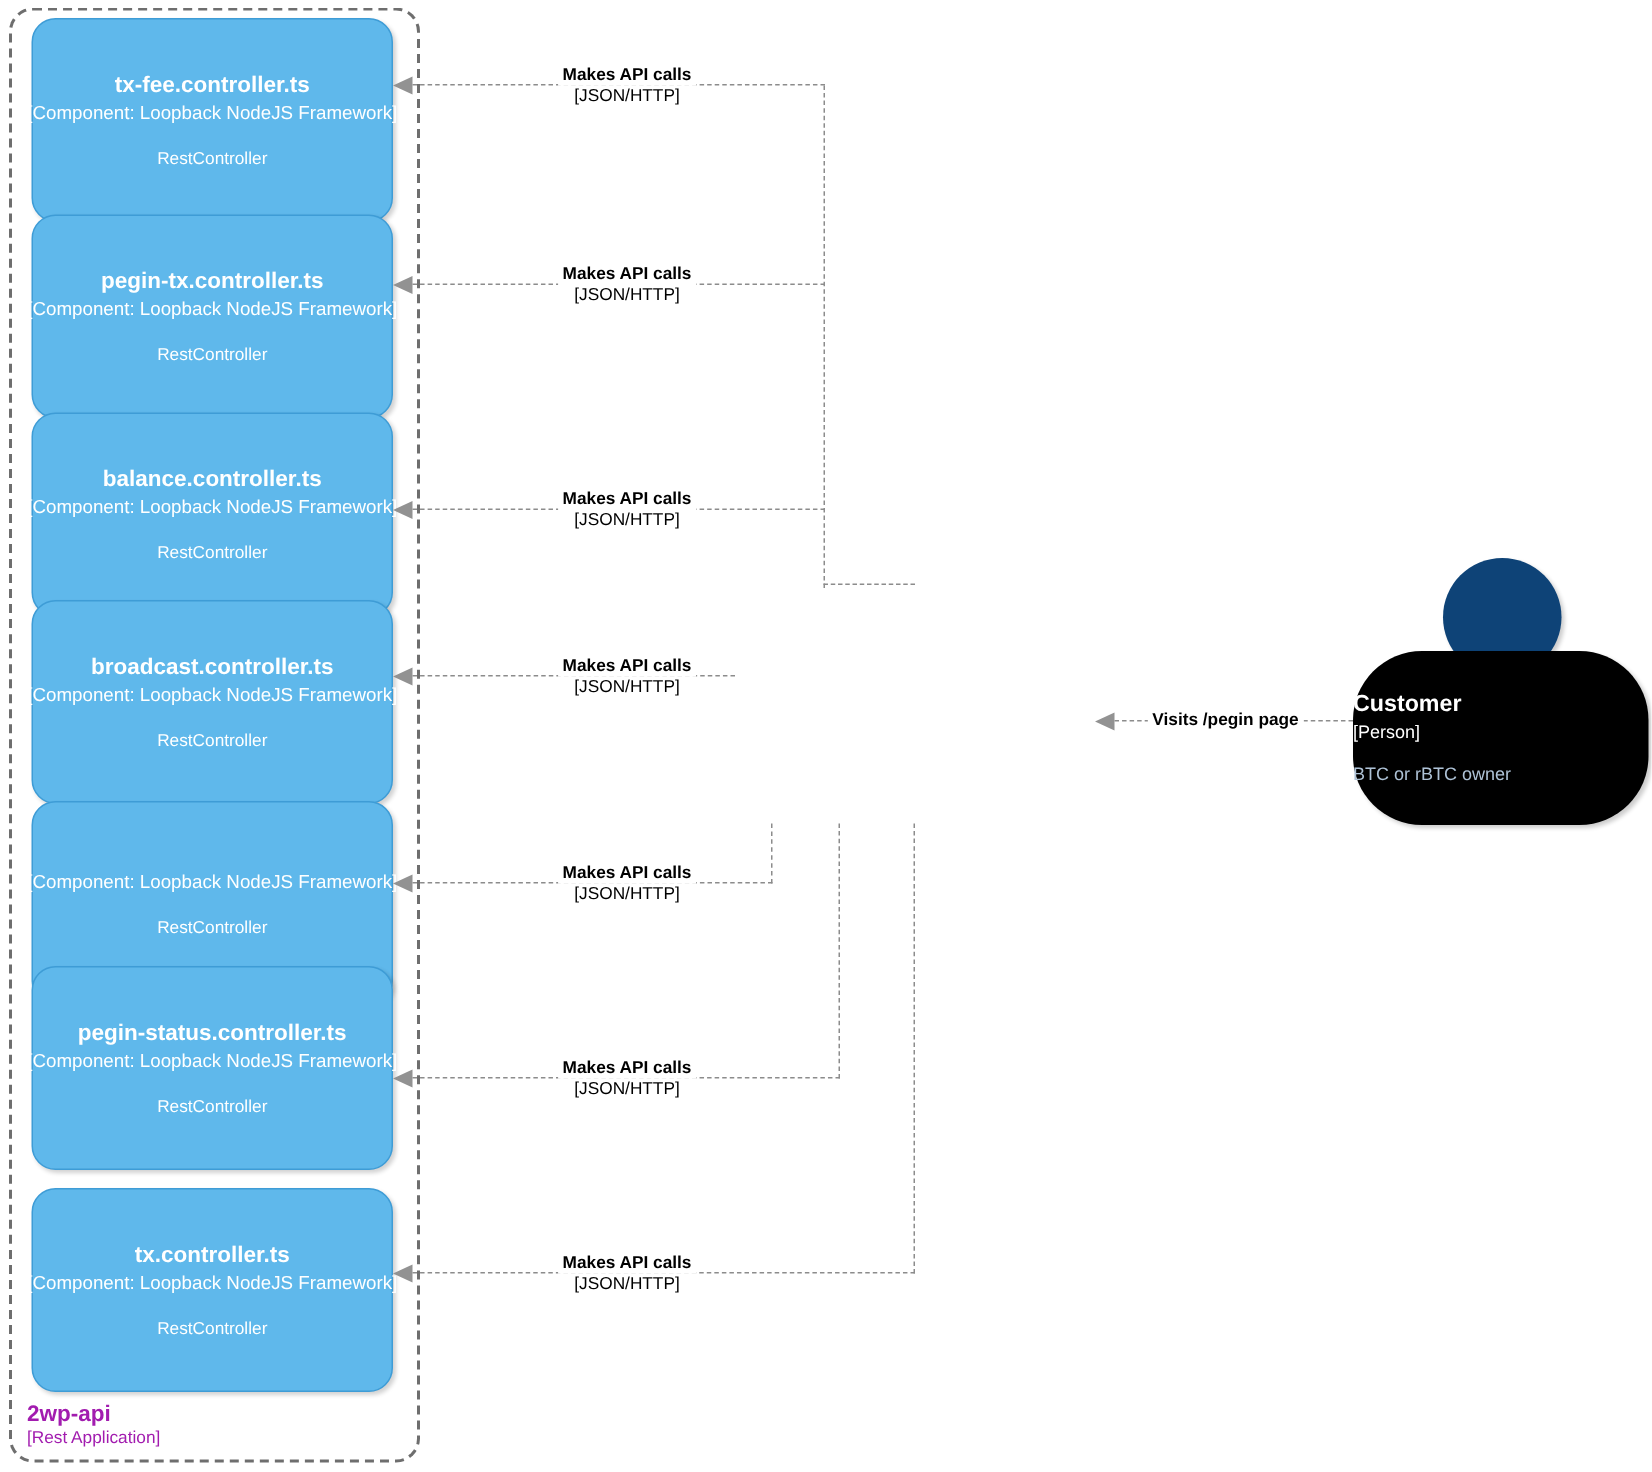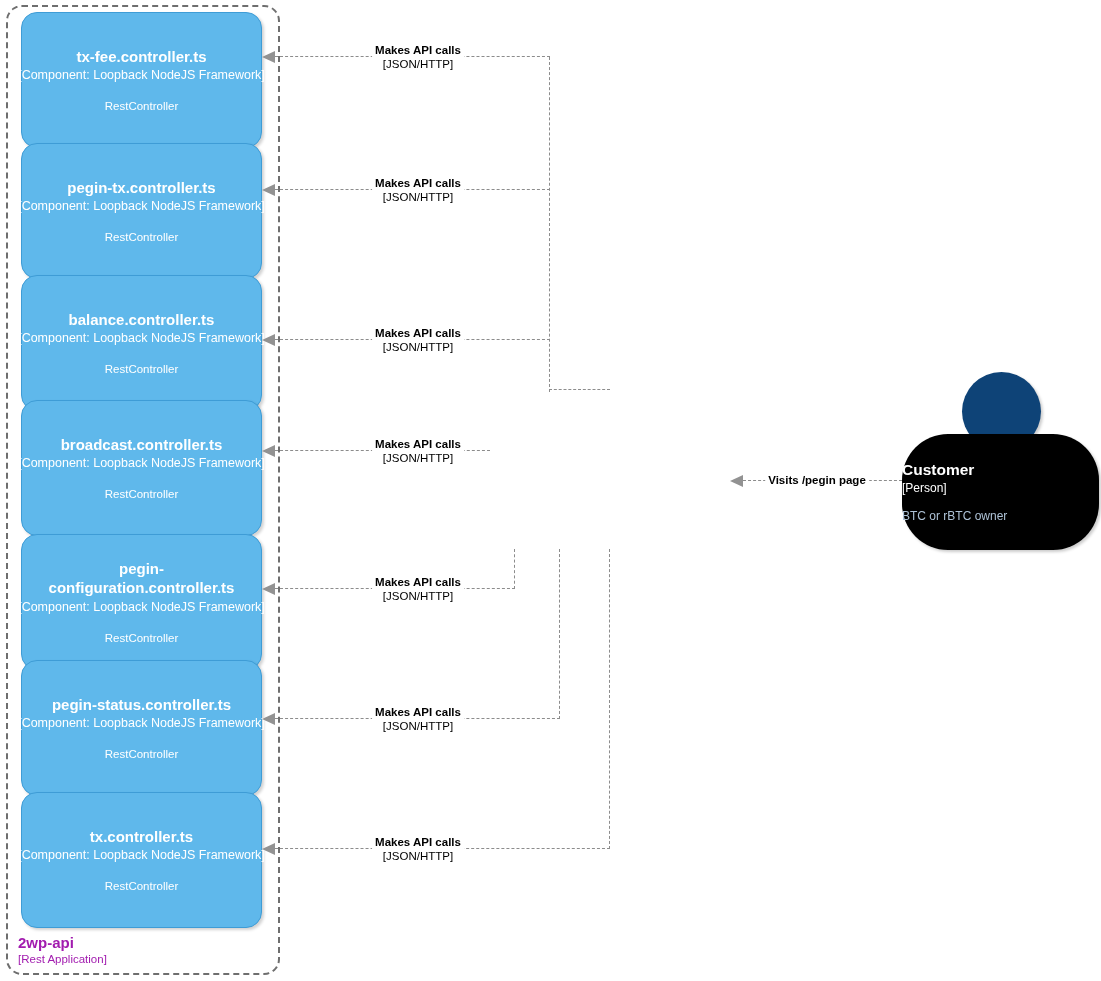--- a/index.html
+++ b/index.html
@@ -85,25 +85,24 @@
     <div class="ctrl-title">balance.controller.ts</div>
     <div class="ctrl-comp">[Component: Loopback NodeJS Framework]</div>
     <div class="ctrl-role">RestController</div>
   </div>
   <div class="controller" style="top:400px">
     <div class="ctrl-title">broadcast.controller.ts</div>
     <div class="ctrl-comp">[Component: Loopback NodeJS Framework]</div>
     <div class="ctrl-role">RestController</div>
   </div>
   <div class="controller" style="top:534px">
-    <div class="ctrl-title">pegin-configuration.controller.ts</div>
     <div class="ctrl-comp">[Component: Loopback NodeJS Framework]</div>
     <div class="ctrl-role">RestController</div>
   </div>
-  <div class="controller" style="top:660px">
+  <div class="controller" style="top:644px">
     <div class="ctrl-title">pegin-status.controller.ts</div>
     <div class="ctrl-comp">[Component: Loopback NodeJS Framework]</div>
     <div class="ctrl-role">RestController</div>
   </div>
   <div class="controller" style="top:792px">
     <div class="ctrl-title">tx.controller.ts</div>
     <div class="ctrl-comp">[Component: Loopback NodeJS Framework]</div>
     <div class="ctrl-role">RestController</div>
   </div>
 

